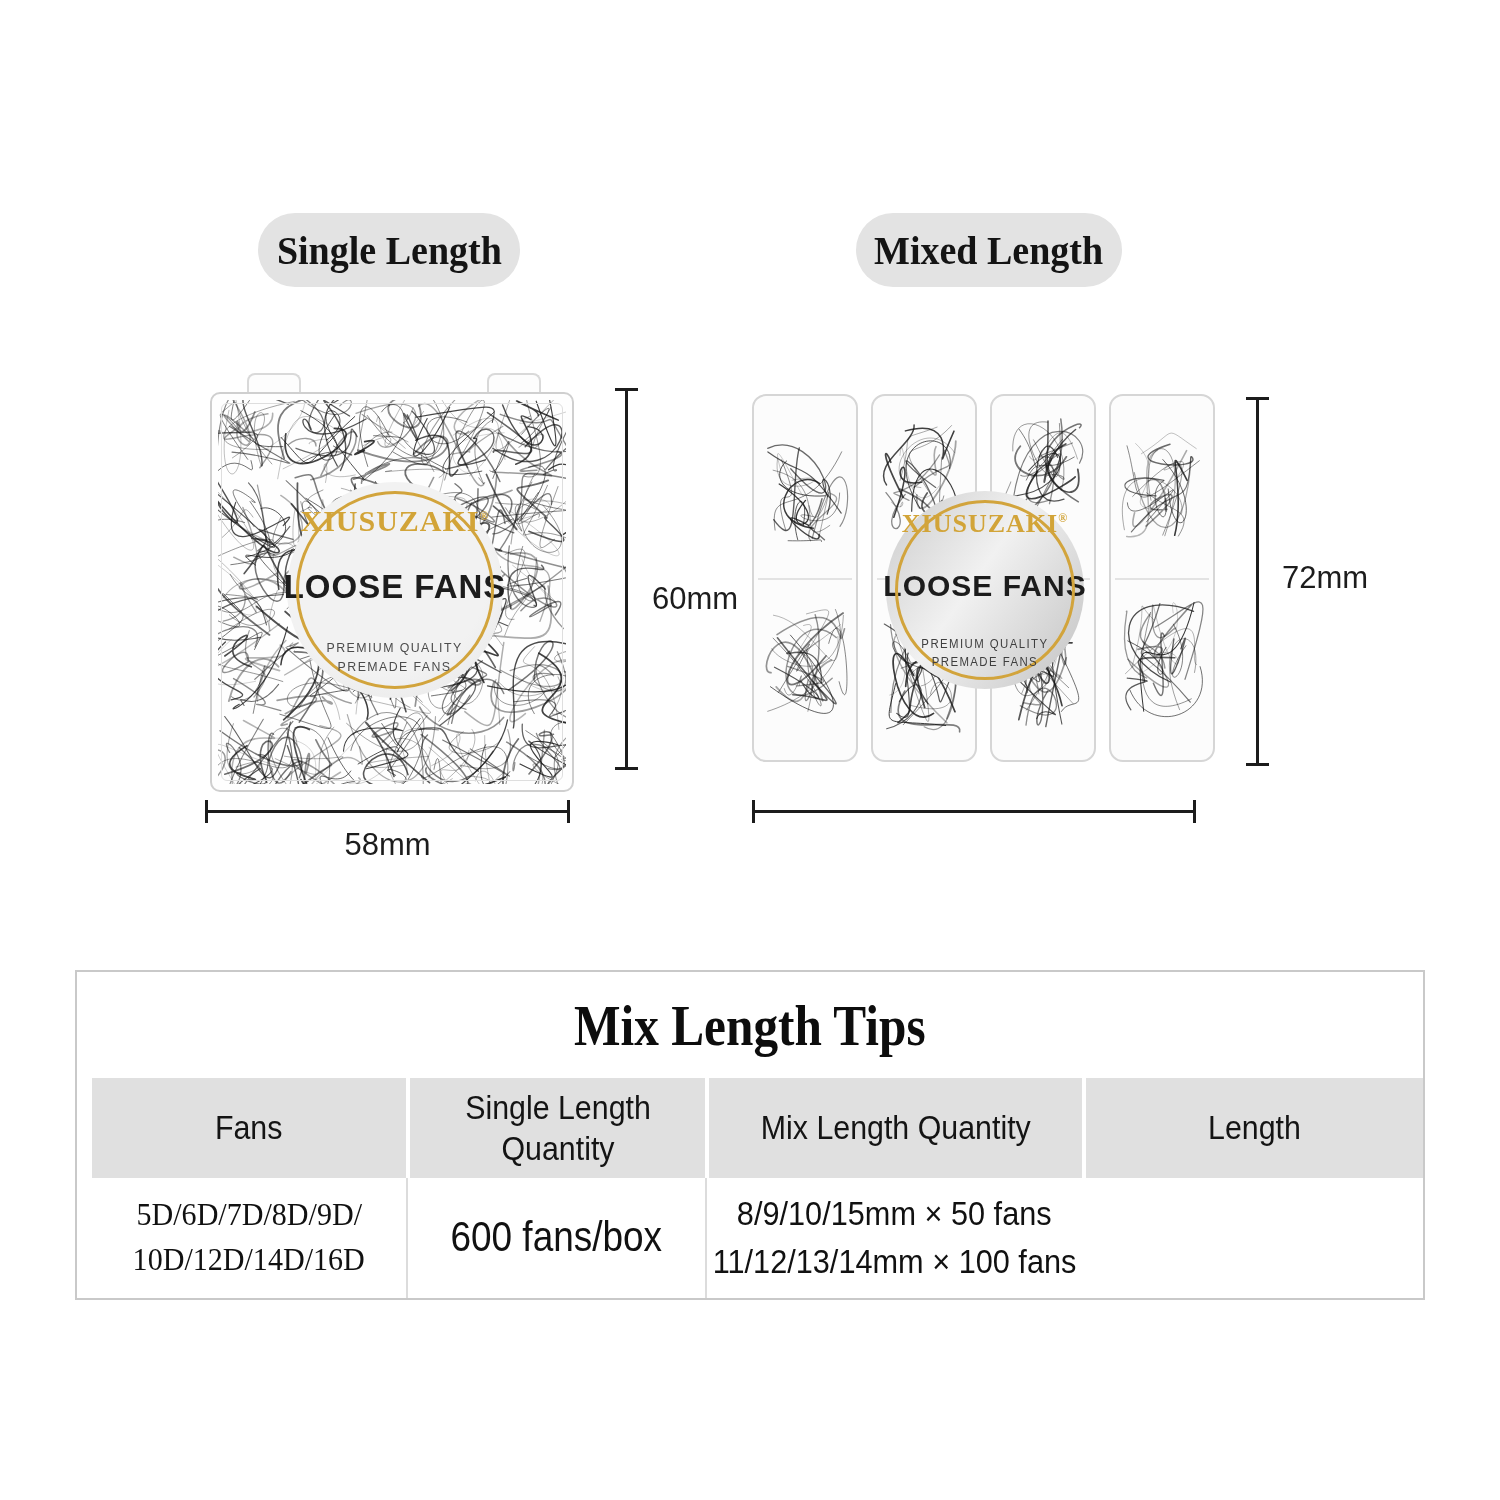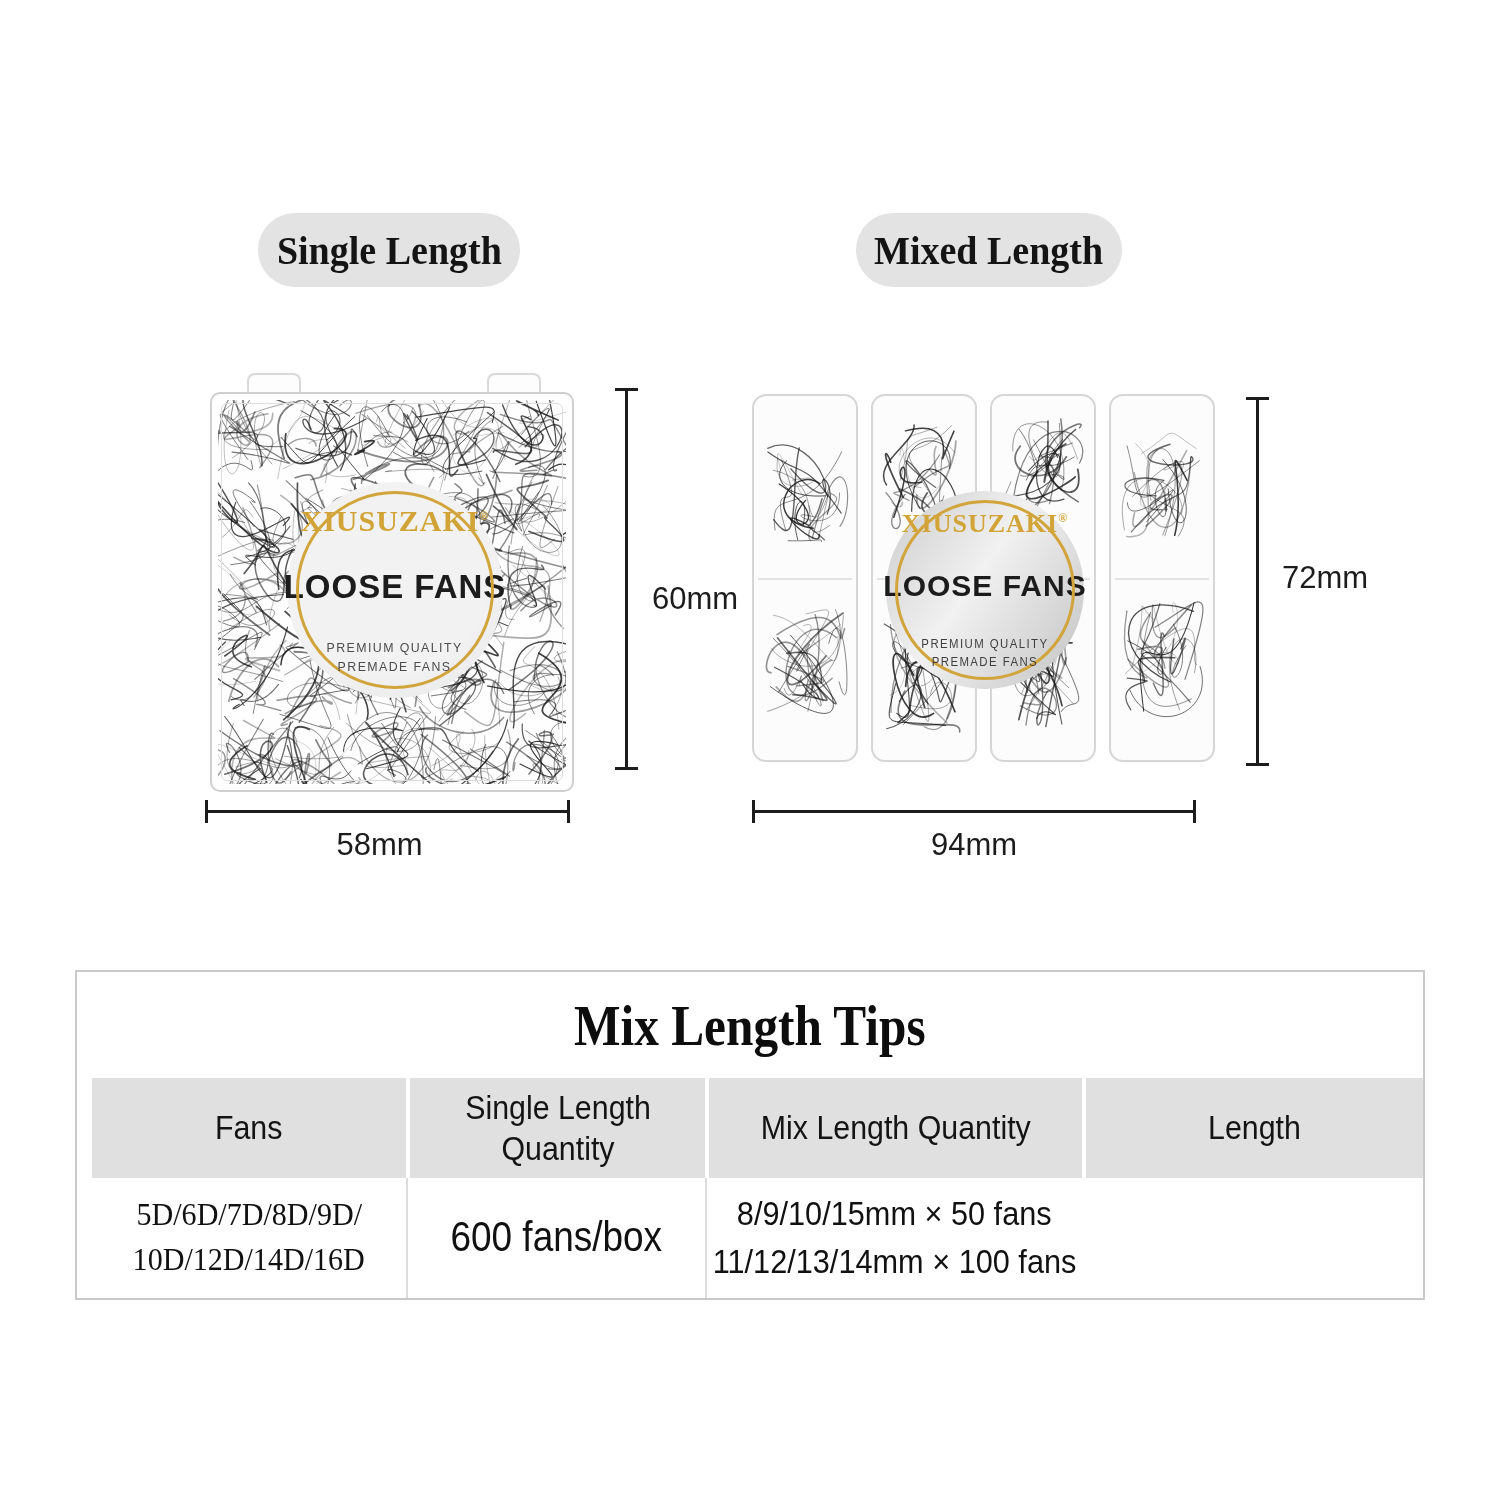--- a/index.html
+++ b/index.html
@@ -549,21 +549,21 @@
   <div class="dim-v" style="left:625px;top:388px;height:382px">
     <div class="cap-h top"></div>
     <div class="cap-h bot"></div>
   </div>
   <div class="dim-label" style="left:652px;top:581px">60mm</div>
 
   <div class="dim-h" style="left:205px;top:810px;width:365px">
     <div class="cap-v left"></div>
     <div class="cap-v right"></div>
   </div>
-  <div class="dim-label centered" style="left:197px;top:827px;width:365px">58mm</div>
+  <div class="dim-label centered" style="left:205px;top:827px;width:365px">58mm</div>
 
   <div class="boxwrap" id="mixed-box">
     <div class="mixedcase">
       <div class="strip" style="left:0">
           <div class="strip-mid"></div>
         </div>
       <div class="strip" style="left:119px">
           <div class="strip-mid"></div>
         </div>
       <div class="strip" style="left:238px">
@@ -779,21 +779,20 @@
   <div class="dim-v" style="left:1256px;top:397px;height:369px">
     <div class="cap-h top"></div>
     <div class="cap-h bot"></div>
   </div>
   <div class="dim-label" style="left:1282px;top:560px">72mm</div>
 
   <div class="dim-h" style="left:752px;top:810px;width:444px">
     <div class="cap-v left"></div>
     <div class="cap-v right"></div>
   </div>
-  <div class="dim-label centered" style="left:752px;top:827px;width:444px">94mm</div>
 
   <div id="tips-table">
     <div id="tips-title">
       <span>Mix Length Tips</span>
     </div>
     <div class="trow" id="tips-header">
       <div class="th">
           <span class="shrink">Fans</span>
         </div>
       <div class="th">

